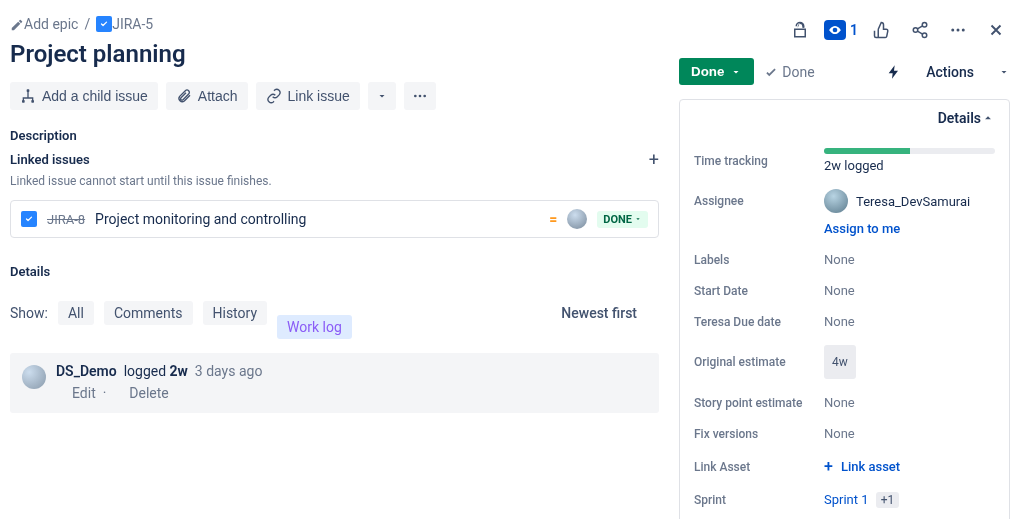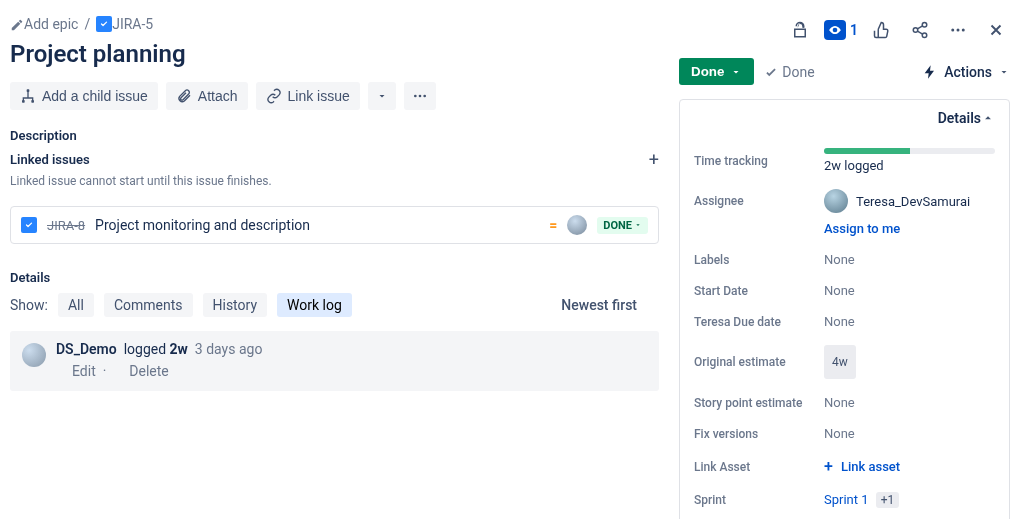--- a/index.html
+++ b/index.html
@@ -29,44 +29,44 @@
   .watch-badge .eye { width:22px; height:20px; background:#0052cc; border-radius:4px; display:flex; align-items:center; justify-content:center; color:#fff;}
   
   .title { font-size:24px; font-weight:600; color:#172b4d; margin: 8px 0 14px 0;}
   
   .toolbar { display:flex; gap:8px; margin-bottom:18px;}
   .btn { background:#f4f5f7; border:none; border-radius:3px; padding:6px 10px; font-size:14px; color:#42526e; display:inline-flex; align-items:center; gap:6px; cursor:pointer; font-weight:500;}
   .btn.iconly { padding:6px 8px; }
   .section-label { font-size:13px; font-weight:600; color:#172b4d; margin-bottom:6px;}
   .desc-placeholder { color:#6b778c; font-size:14px; margin-bottom:24px;}
   .linked-head { display:flex; justify-content:space-between; align-items:center; margin-bottom:4px;}
-  .linked-sub { font-size:12px; color:#6b778c; margin-bottom:18px;}
+  .linked-sub { font-size:12px; color:#6b778c; margin-bottom:12px;}
   .linked-card { border:1px solid #dfe1e6; border-radius:4px; padding:8px 10px; display:flex; align-items:center; gap:10px;}
   .linked-card .key { color:#6b778c; text-decoration: line-through; font-size:13px;}
   .linked-card .summary { flex:1; color:#172b4d;}
   .prio { color:#ff991f; font-weight:700;}
   .done-pill { background:#e3fcef; color:#006644; font-size:11px; font-weight:700; padding:2px 6px; border-radius:3px; display:inline-flex; align-items:center; gap:2px;}
   .activity { margin-top:26px;}
   .activity-tabs { display:flex; align-items:center; gap:10px; margin-top:8px;}
   .activity-show { color:#42526e;}
   .tab { background:#f4f5f7; border-radius:3px; padding:4px 10px; color:#42526e; cursor:pointer;}
-  .tab.active { background:#deebff; color:#000000;}
+  .tab.active { background:#deebff; color:#8b5cf6;margin-top:28px;}
   .sort { margin-left:auto; color:#42526e; display:flex; align-items:center; gap:8px; font-weight:500; cursor:pointer;}
   .worklog-entry { margin-top:14px; background:#f4f5f7; border-radius:3px; padding:10px 12px 12px 12px; display:flex; gap:10px;}
   .avatar-sm { width:24px; height:24px; border-radius:50%; background: radial-gradient(circle at 30% 30%, #cde, #89a); flex-shrink:0; margin-top:2px;}
   .entry-body .line1 { margin-bottom:6px;}
   .entry-body .author { font-weight:600;}
   .entry-body .ago { color:#6b778c;}
   .entry-actions { color:#6b778c; font-size:14px;}
   .entry-actions span { cursor:pointer;margin-left:16px;}
   
   .status-row { display:flex; align-items:center; gap:10px; margin-bottom:14px;}
   .status-btn { background:#00875a; color:#fff; border:none; border-radius:3px; padding:6px 12px; font-weight:600; display:inline-flex; align-items:center; gap:6px; cursor:pointer;}
   .done-text { color:#6b778c; display:flex; align-items:center; gap:4px;}
-  .actions-btn { margin-left:auto; display:flex; align-items:center; gap:6px; color:#172b4d; font-weight:500; cursor:pointer;}
+  .actions-btn { margin-left:auto; display:flex; align-items:center; gap:24px; color:#172b4d; font-weight:500; cursor:pointer;}
   .details-panel { border:1px solid #dfe1e6; border-radius:4px; }
   .details-head { padding:10px 14px; font-weight:600; color:#172b4d; border-bottom: none; display:flex; justify-content:flex-end; align-items:center; cursor:pointer;}
   .details-body { padding: 4px 14px 14px 14px;}
   .field-row { display:flex; align-items:center; padding:8px 0; font-size:13px;}
   .field-label { width:130px; color:#6b778c; font-weight:500; font-size:12px;}
   .field-val { flex:1; color:#172b4d;}
   .field-val.link { color:#0052cc; font-weight:500; cursor:pointer;}
   .field-val .none { color:#6b778c;}
   .tt-bar-wrap { display:flex; flex-direction:column; gap:4px;}
   .tt-bar { height:6px; background:#ebecf0; border-radius:3px; overflow:hidden; position:relative; width:100%;}
@@ -164,21 +164,21 @@
     </div>
     <div class="linked-sub">Linked issue cannot start until this issue finishes.</div>
 
     <div class="linked-card">
       <span class="issue-type-icon">
         <svg viewBox="0 0 16 16" fill="none">
             <path d="M4 8l2.5 2.5L12 5" stroke="#fff" stroke-width="2" stroke-linecap="round" stroke-linejoin="round"></path>
           </svg>
       </span>
       <span class="key">JIRA-8</span>
-      <span class="summary">Project monitoring and description</span>
+      <span class="summary">Project monitoring and controlling</span>
       <span class="prio">=</span>
       <span style="width:20px;height:20px;border-radius:50%;background:radial-gradient(circle at 40% 30%,#cde,#789);"></span>
       <span class="done-pill">
         <span>DONE</span>
         <svg width="8" height="8" viewBox="0 0 24 24" fill="#006644">
             <path d="M7 10l5 5 5-5z"></path>
           </svg>
       </span>
     </div>
 

